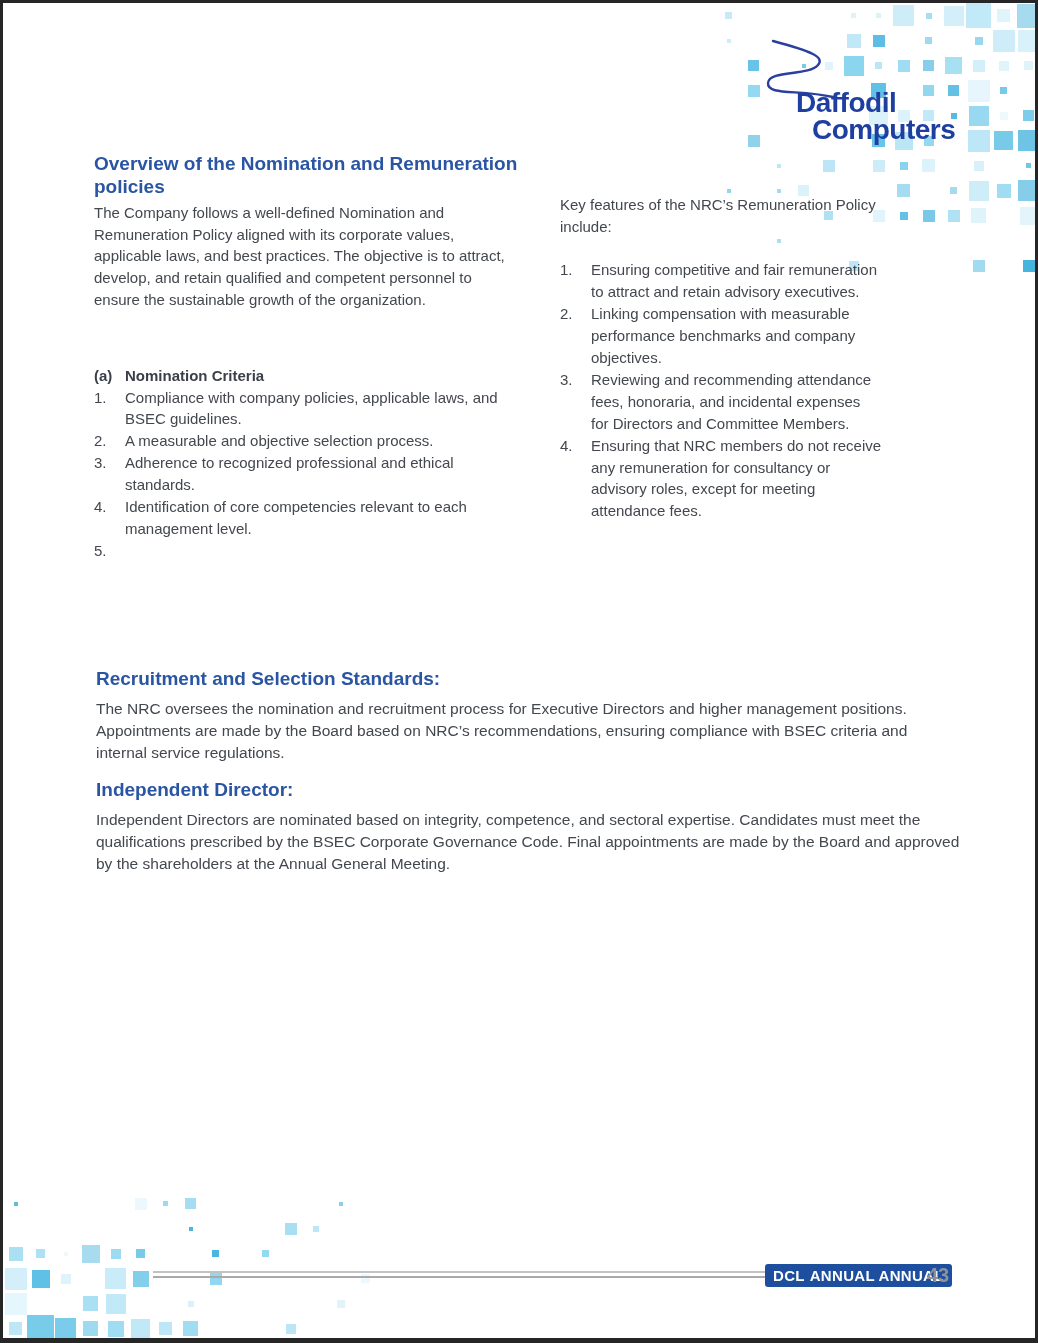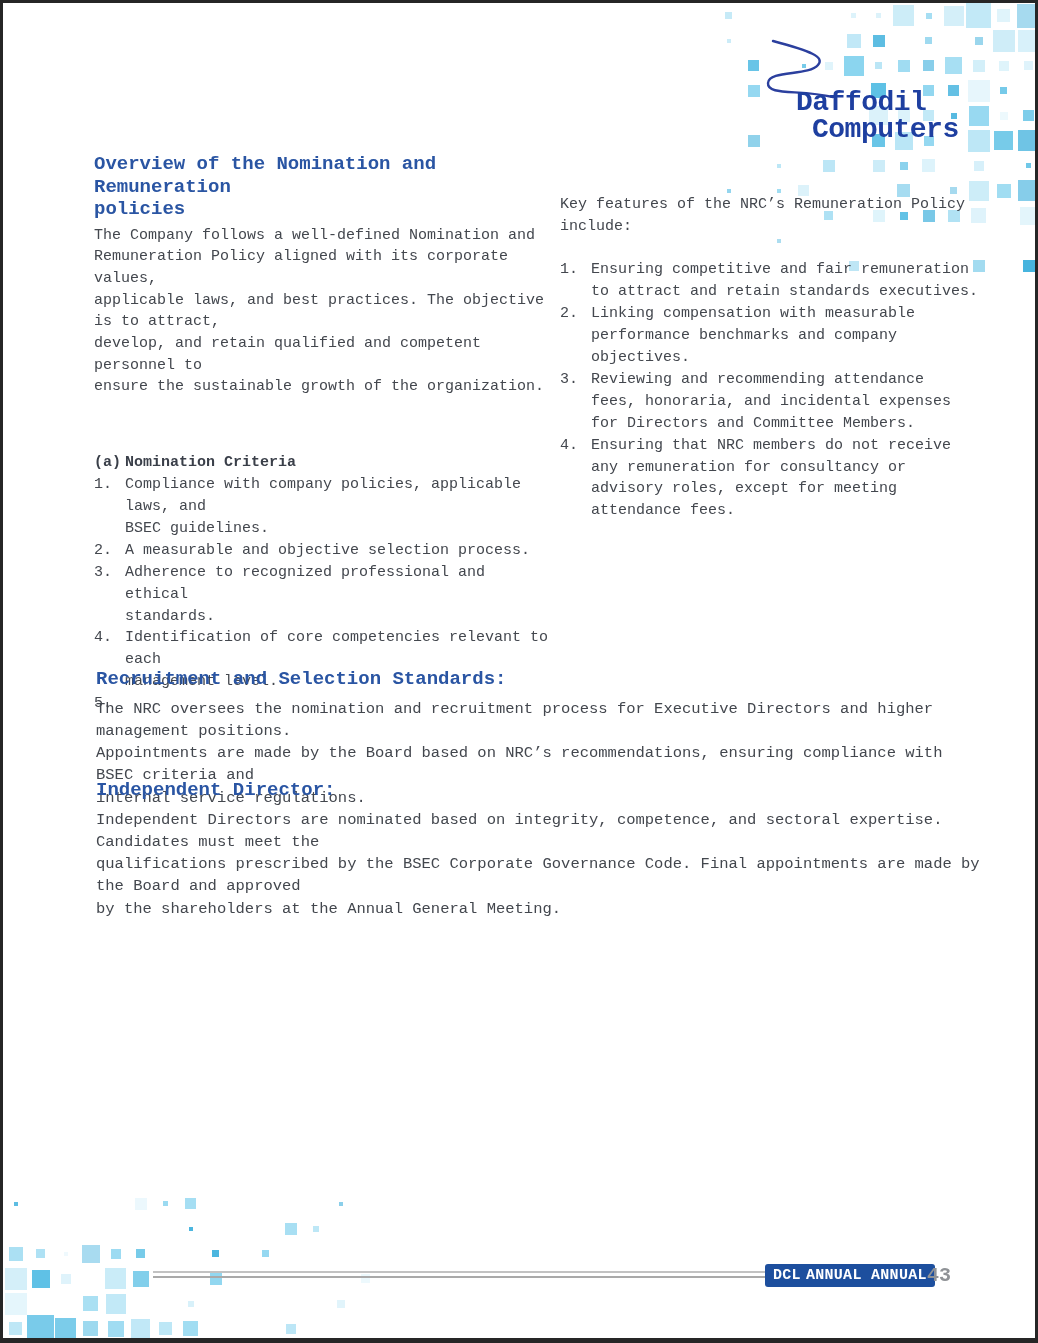--- a/index.html
+++ b/index.html
@@ -4,21 +4,21 @@
 <style>
   * { margin:0; padding:0; box-sizing:border-box; }
   html,body { background:#4a4a4a; }
   .page {
     position:relative;
     width:1038px; height:1343px;
     background:#ffffff;
     border:3px solid #262626;
     border-bottom-width:5px;
     overflow:hidden;
-    font-family:Liberation Mono, monospace;
+    font-family:Liberation Sans, sans-serif;
     color:#43474E;
   }
   .pre { white-space:pre-line; }
   
   .logo-line { position:absolute; font-weight:800; color:#1E3FA0; letter-spacing:-0.5px; font-size:28px; line-height:28px; }
   .logo-d { left:793px; top:86px; }
   .logo-c { left:809px; top:113px; }
   .swoosh { position:absolute; left:756px; top:31px; width:122px; height:78px; }
   
   .decor { position:absolute; pointer-events:none; }
@@ -180,21 +180,21 @@
     </div>
   </div>
 
   <div class="col-right">
     <div class="body-txt pre intro">Key features of the NRC’s Remuneration Policy
 include:</div>
     <div class="nlist">
       <div class="li">
         <span class="num">1.</span>
         <span class="pre">Ensuring competitive and fair remuneration
-to attract and retain standards executives.</span>
+to attract and retain advisory executives.</span>
       </div>
       <div class="li">
         <span class="num">2.</span>
         <span class="pre">Linking compensation with measurable
 performance benchmarks and company
 objectives.</span>
       </div>
       <div class="li">
         <span class="num">3.</span>
         <span class="pre">Reviewing and recommending attendance

